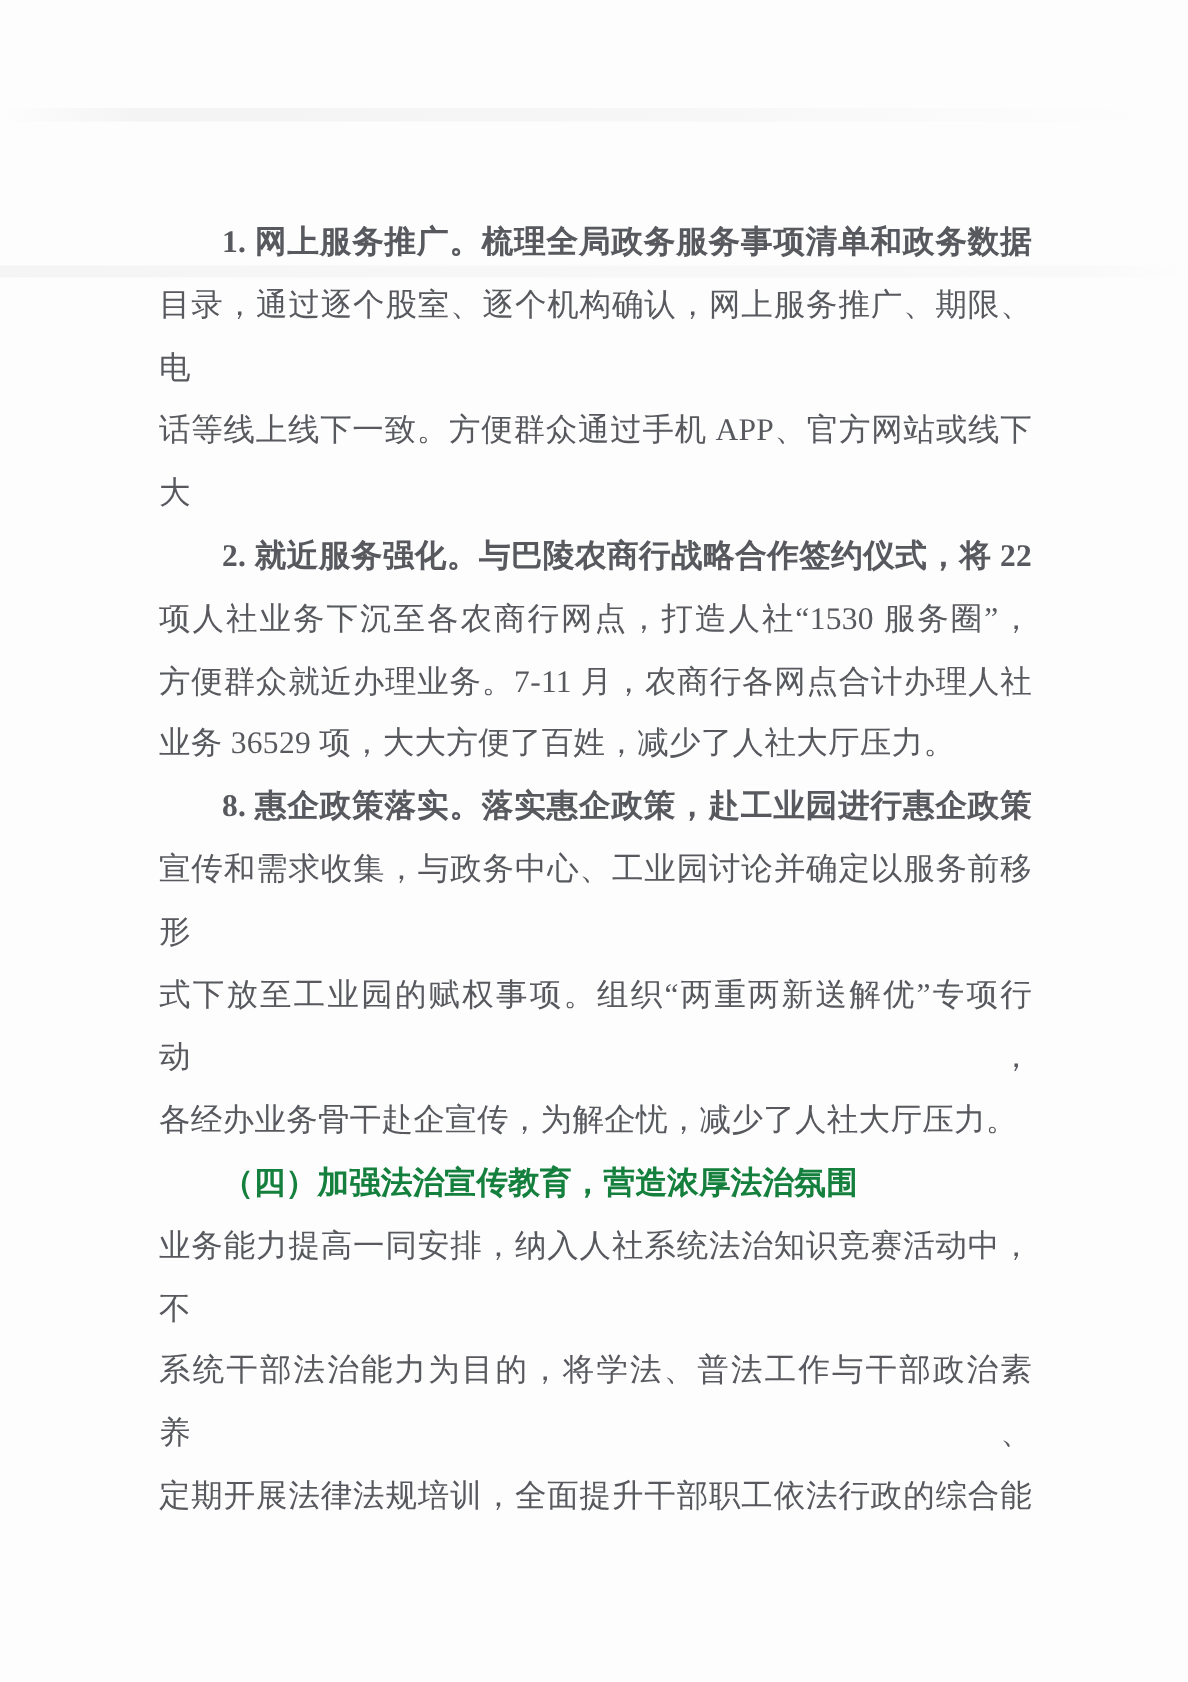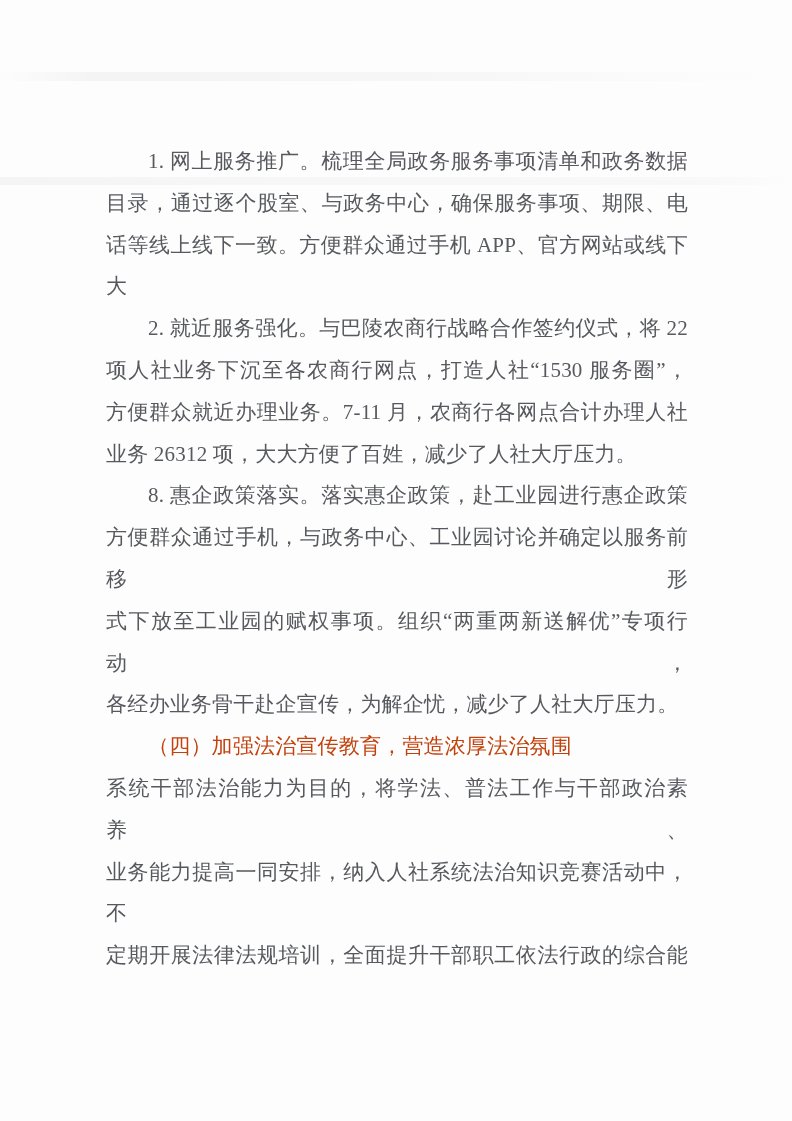--- a/index.html
+++ b/index.html
@@ -54,49 +54,50 @@
     white-space: normal;
   }
   
   .line.fill {
     text-align: justify;
     text-align-last: justify;
   }
   
   .line.indent {
     text-indent: 2em;
+    font-weight: bold;
   }
   .line.heading {
-    color: #c2410c;
+    color: #15803d;
   }
 </style>
 </head>
 <body>
 
 <div class="page">
 
   <div class="scan-band band-1"></div>
   <div class="scan-band band-2"></div>
 
   <div class="text-block">
 
     <div class="line indent fill">1. 网上服务推广。梳理全局政务服务事项清单和政务数据</div>
-    <div class="line fill">目录，通过逐个股室、与政务中心，确保服务事项、期限、电</div>
+    <div class="line fill">目录，通过逐个股室、逐个机构确认，网上服务推广、期限、电</div>
     <div class="line fill">话等线上线下一致。方便群众通过手机 APP、官方网站或线下大</div>
 
     <div class="line indent fill">2. 就近服务强化。与巴陵农商行战略合作签约仪式，将 22</div>
     <div class="line fill">项人社业务下沉至各农商行网点，打造人社“1530 服务圈”，</div>
     <div class="line fill">方便群众就近办理业务。7-11 月，农商行各网点合计办理人社</div>
-    <div class="line">业务 26312 项，大大方便了百姓，减少了人社大厅压力。</div>
+    <div class="line">业务 36529 项，大大方便了百姓，减少了人社大厅压力。</div>
 
     <div class="line indent fill">8. 惠企政策落实。落实惠企政策，赴工业园进行惠企政策</div>
-    <div class="line fill">方便群众通过手机，与政务中心、工业园讨论并确定以服务前移形</div>
+    <div class="line fill">宣传和需求收集，与政务中心、工业园讨论并确定以服务前移形</div>
     <div class="line fill">式下放至工业园的赋权事项。组织“两重两新送解优”专项行动，</div>
     <div class="line">各经办业务骨干赴企宣传，为解企忧，减少了人社大厅压力。</div>
 
     <div class="line indent heading">（四）加强法治宣传教育，营造浓厚法治氛围</div>
 
+    <div class="line fill">业务能力提高一同安排，纳入人社系统法治知识竞赛活动中，不</div>
     <div class="line fill">系统干部法治能力为目的，将学法、普法工作与干部政治素养、</div>
-    <div class="line fill">业务能力提高一同安排，纳入人社系统法治知识竞赛活动中，不</div>
     <div class="line fill">定期开展法律法规培训，全面提升干部职工依法行政的综合能</div>
 
   </div>
 </div>
 
 </body></html>

